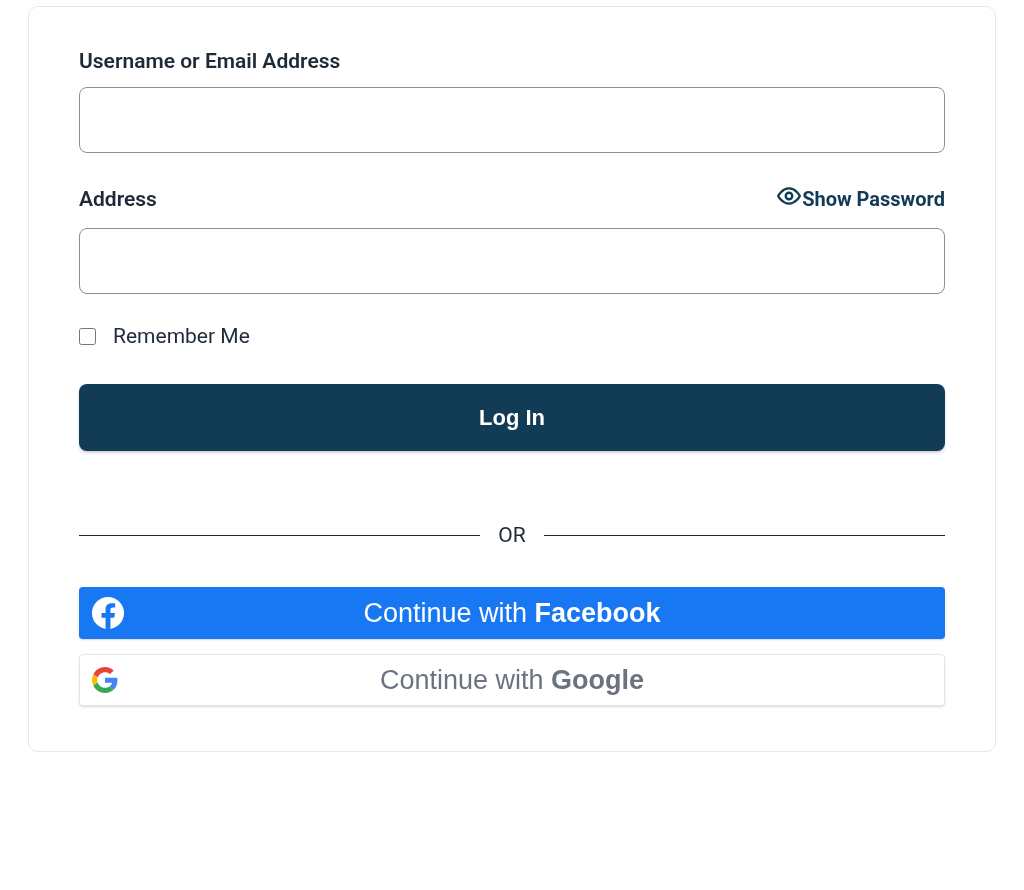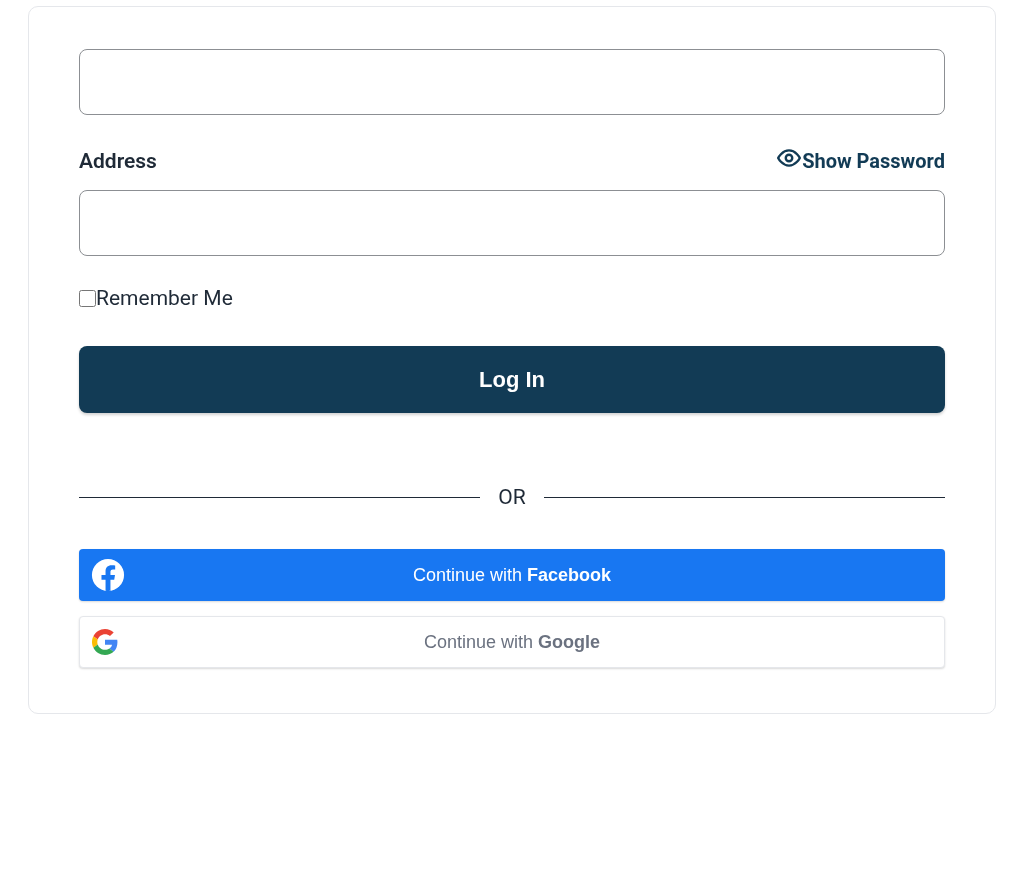--- a/index.html
+++ b/index.html
@@ -55,21 +55,21 @@
       height: 66px;
       border: 1px solid #8c8f93;
       border-radius: 8px;
       padding: 0 16px;
       font-size: 20px;
       background: #fff;
     }
     .remember-row {
       display: flex;
       align-items: center;
-      gap: 0;
+      gap: 17px;
       margin-bottom: 36px;
     }
     .remember-row input[type="checkbox"] {
       width: 17px;
       height: 17px;
       cursor: pointer;
     }
     .remember-label {
       font-size: 21px;
       color: #1f2a37;
@@ -104,21 +104,21 @@
       font-weight: 400;
     }
     .social-button {
       width: 100%;
       height: 52px;
       display: flex;
       align-items: center;
       border: none;
       border-radius: 4px;
       cursor: pointer;
-      font-size: 18px;
+      font-size: 27px;
       position: relative;
       margin-bottom: 15px;
       box-shadow: 0 1px 2px rgba(0,0,0,0.15);
     }
     .facebook-button {
       background: #1877f2;
       color: #ffffff;
     }
     .google-button {
       background: #ffffff;
@@ -159,20 +159,23 @@
       cursor: pointer;
     }
   </style>
 </head>
 <body>
 
 <div class="login-card">
   <div class="login-body">
 
     <div class="form-group">
+      <div class="label-row">
+        <label class="form-label">Username or Email Address</label>
+      </div>
       <input type="text" class="text-input" style="">
     </div>
 
     <div class="form-group">
       <div class="label-row">
         <label class="form-label">Address</label>
         <span class="show-password">
           <span>
             <svg viewBox="0 0 24 24" fill="none" stroke="#123b55" stroke-width="2.2" stroke-linecap="round" stroke-linejoin="round">
               <path d="M2 12s3.5-7 10-7 10 7 10 7-3.5 7-10 7-10-7-10-7z"></path>

